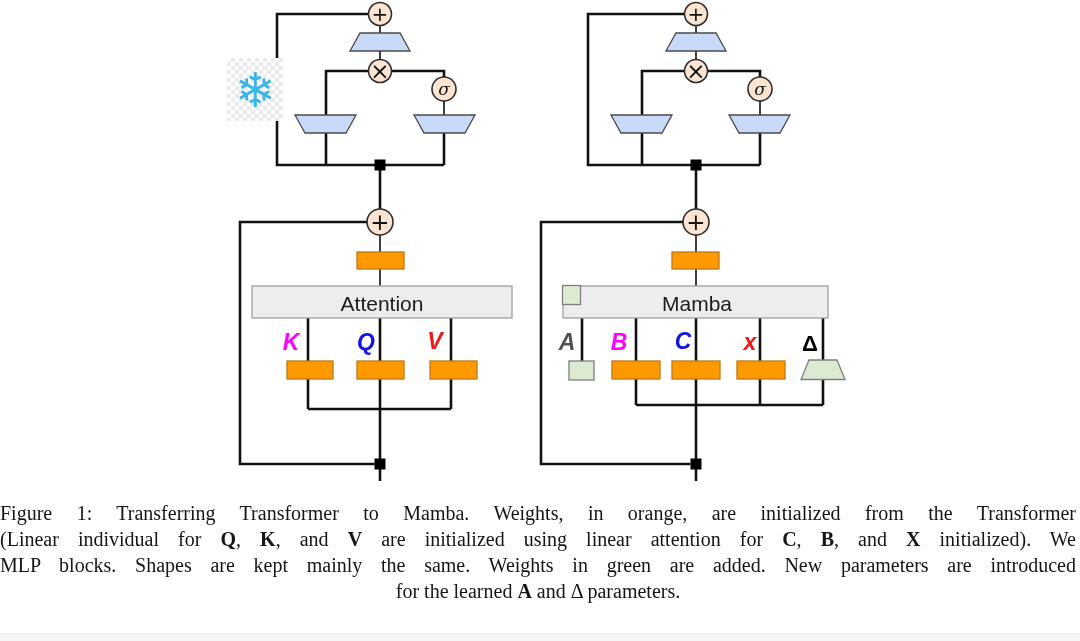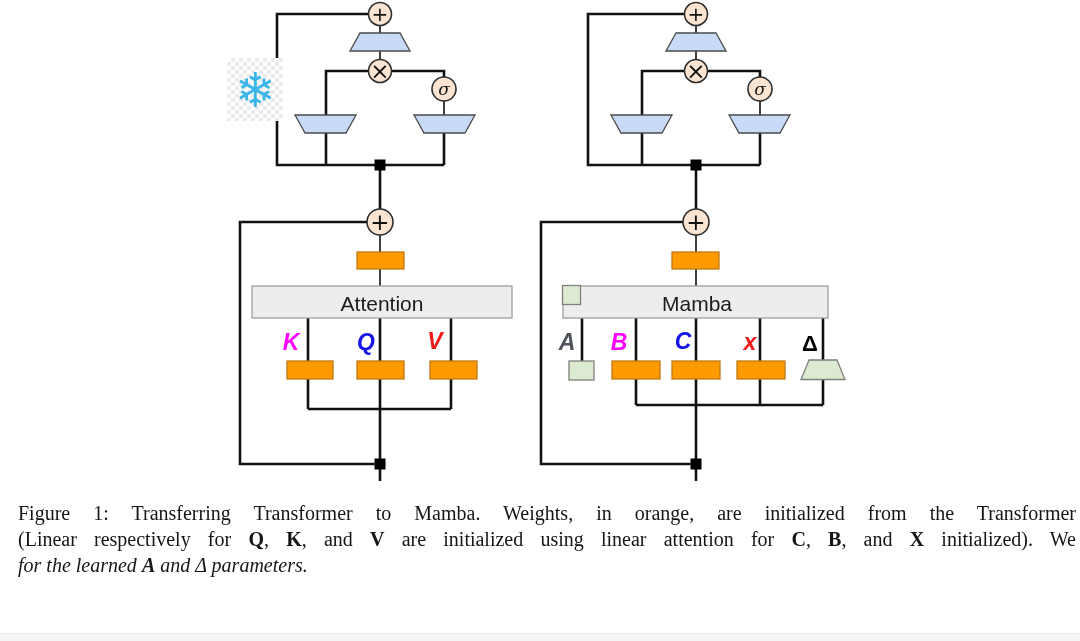--- a/index.html
+++ b/index.html
@@ -38,25 +38,25 @@
   .snow-patch{
     position:absolute;left:227px;top:58px;width:56px;height:63px;
     background:conic-gradient(#ebebeb 25%,#fff 0 50%,#ebebeb 0 75%,#fff 0) 0 0/8px 8px;
     display:flex;align-items:center;justify-content:center;
   }
   .snow-patch span{font-family:"DejaVu Sans",sans-serif;font-size:48px;line-height:1;color:var(--snow-blue,#3ab5e8);}
 
   
   .caption{
     position:absolute;left:0;top:500px;width:1080px;box-sizing:border-box;
-    padding:0 4px 0 18px;font-size:20px;line-height:26px;color:#151515;
+    padding:0 4px 0 0;font-size:20px;line-height:26px;color:#151515;
   }
   .cap-line{white-space:normal;}
   .cap-line.fill{text-align:justify;text-align-last:justify;}
-  .cap-line.last{text-align:left;font-style:italic;}
+  .cap-line.last{text-align:center;}
   .b{font-weight:bold;}
 
   .bottom-strip{
     position:absolute;left:0;bottom:0;width:100%;height:7px;
     background:#f5f5f6;border-top:1px solid #eaeaea;
   }
 </style>
 </head>
 <body>
 
@@ -153,17 +153,18 @@
   </g>
 </svg>
 
   <div class="snow-patch">
     <span>❄</span>
   </div>
 </div>
 
 <div class="caption">
   <div class="cap-line fill"><span>Figure 1: Transferring Transformer to Mamba. Weights, in orange, are initialized from the Transformer</span></div>
-  <div class="cap-line fill"><span>(Linear respectively for </span><span class="b">Q</span><span>, </span><span class="b">K</span><span>, and </span><span class="b">V</span><span> are initialized using linear attention for </span><span class="b">C</span><span>, </span><span class="b">B</span><span>, and </span><span class="b">X</span><span> initialized). We</span></div>
+  <div class="cap-line fill"><span>(Linear individual for </span><span class="b">Q</span><span>, </span><span class="b">K</span><span>, and </span><span class="b">V</span><span> are initialized using linear attention for </span><span class="b">C</span><span>, </span><span class="b">B</span><span>, and </span><span class="b">X</span><span> initialized). We</span></div>
+  <div class="cap-line fill"><span>MLP blocks. Shapes are kept mainly the same. Weights in green are added. New parameters are introduced</span></div>
   <div class="cap-line last"><span>for the learned </span><span class="b">A</span><span> and Δ parameters.</span></div>
 </div>
 
 <div class="bottom-strip"></div>
 
 </body></html>

